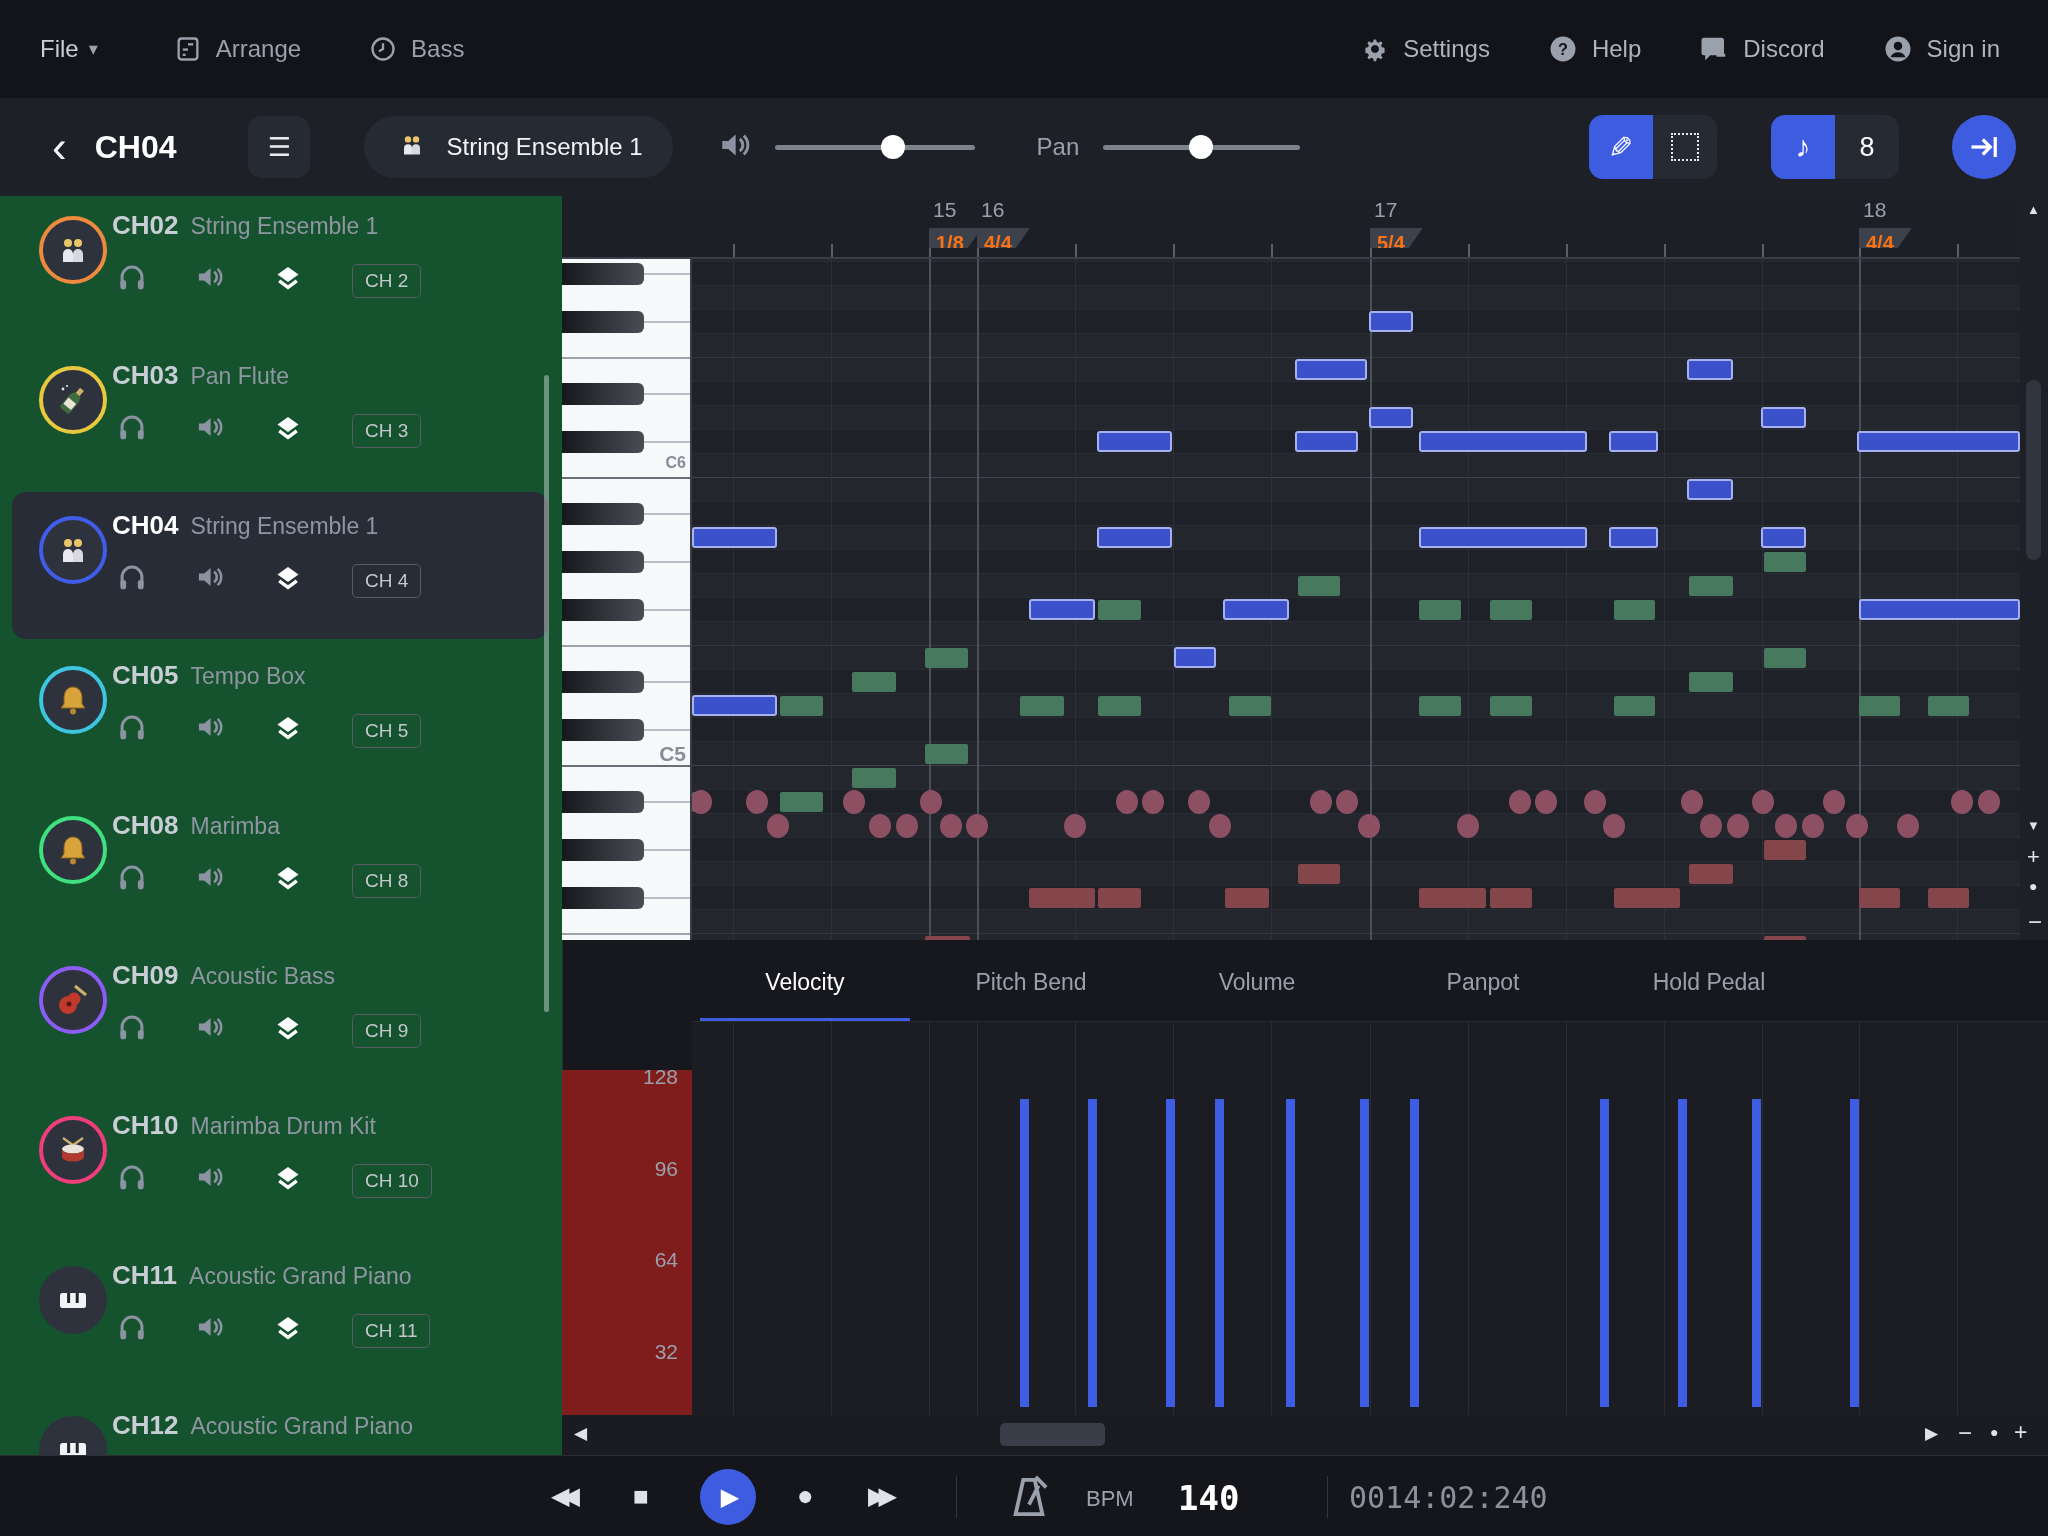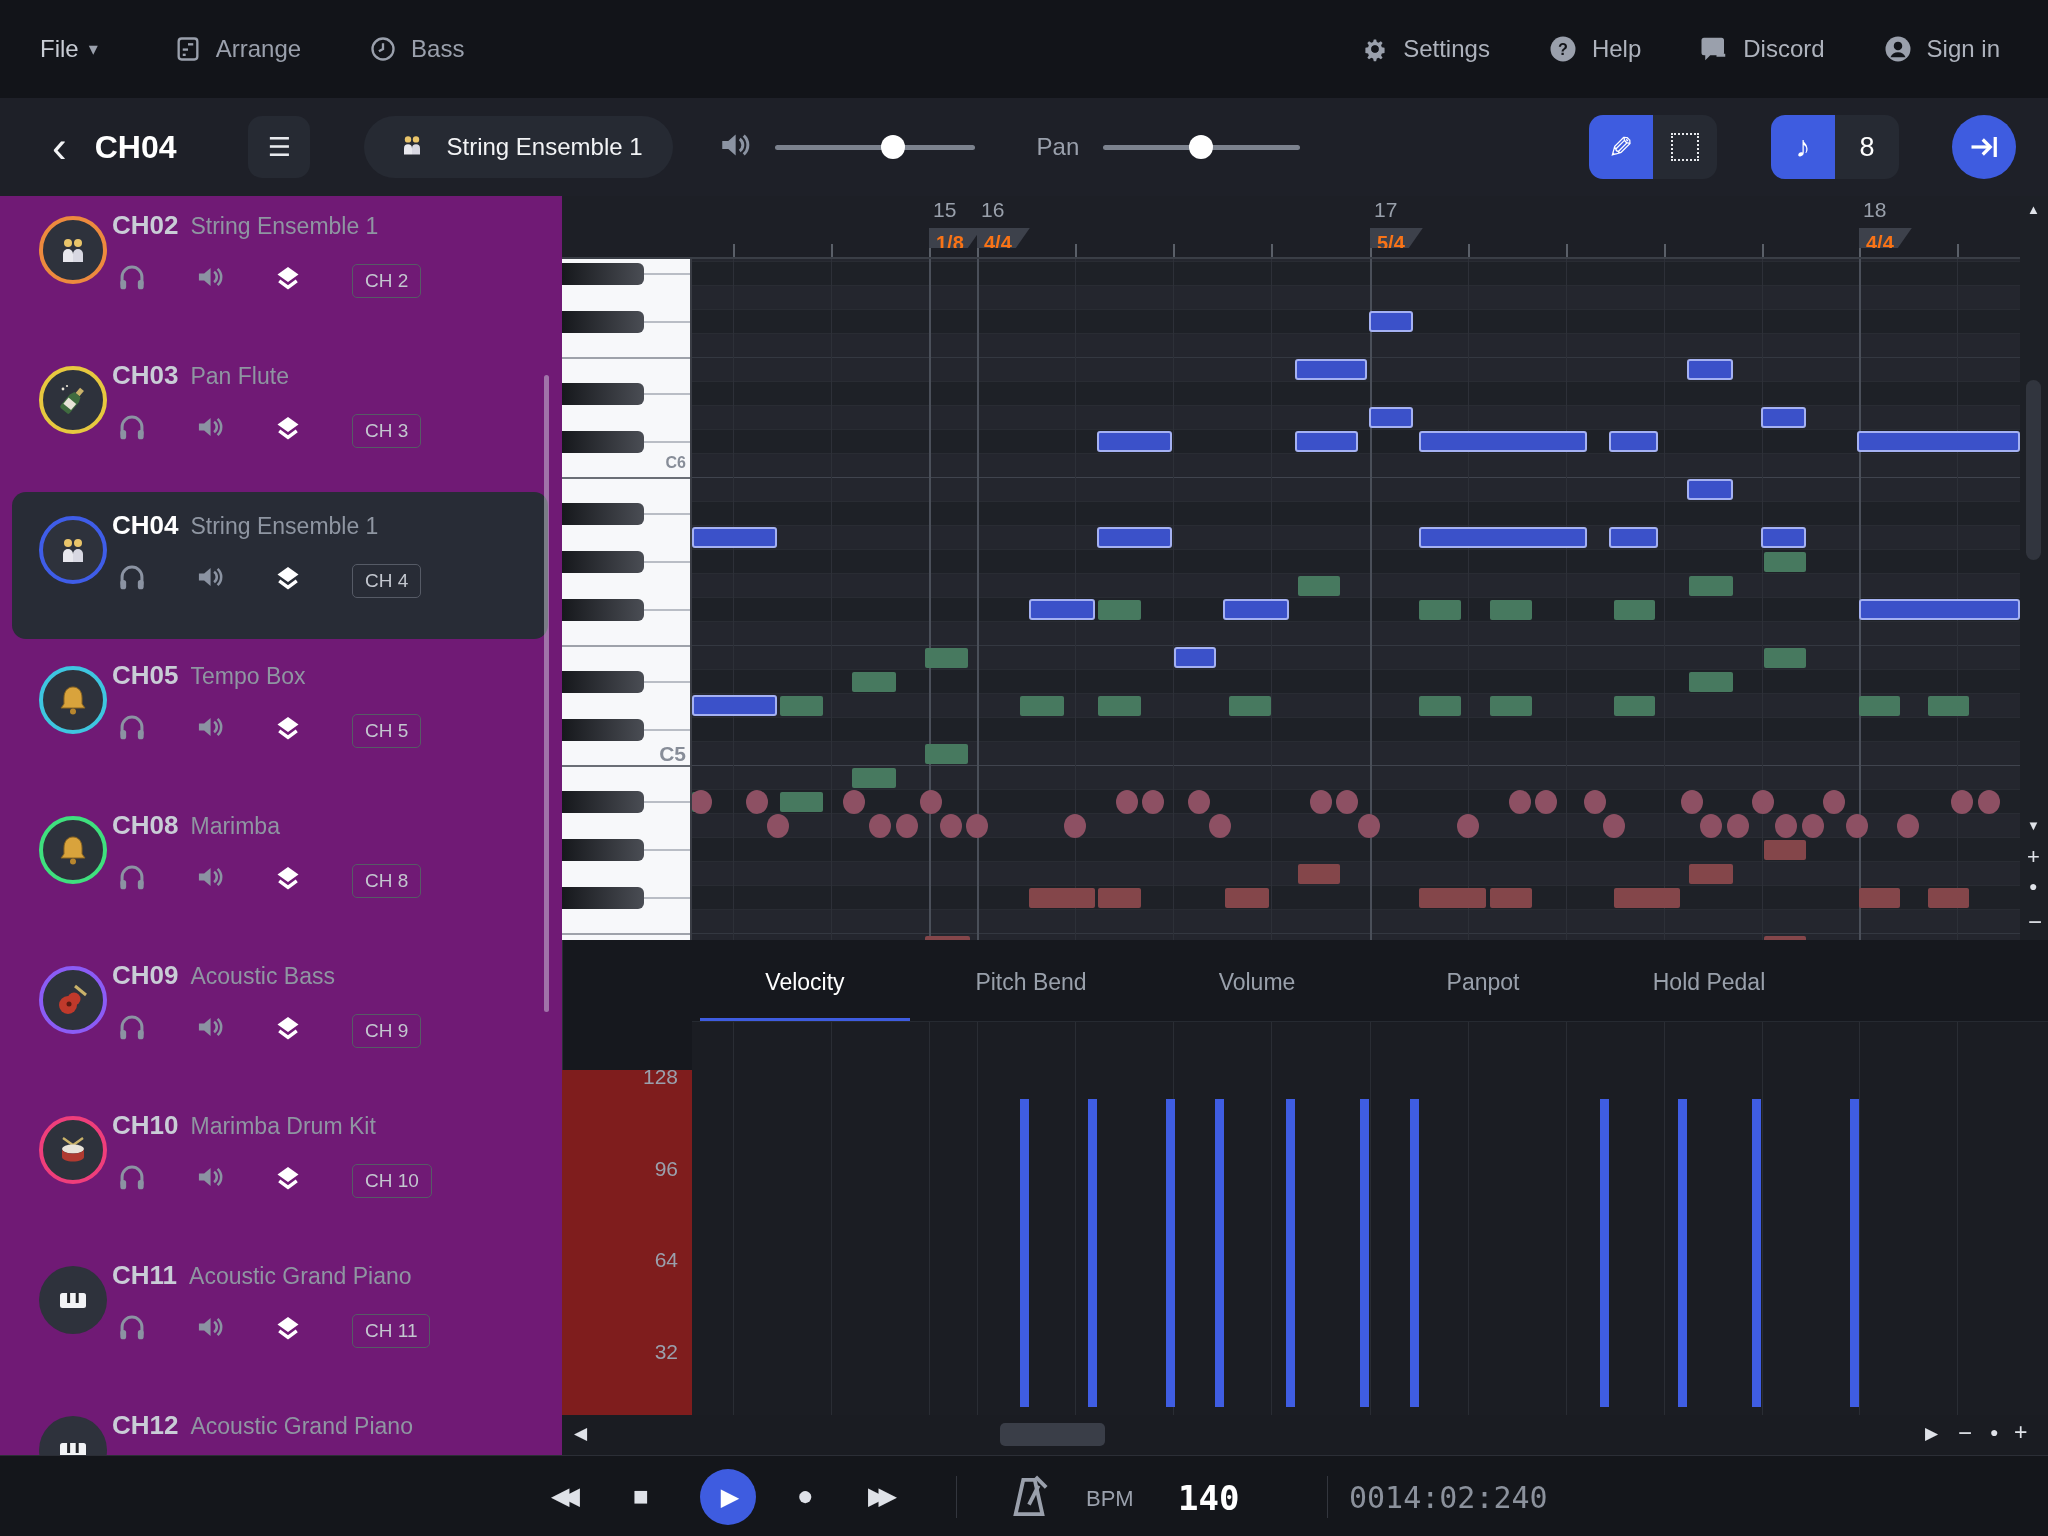--- a/index.html
+++ b/index.html
@@ -161,21 +161,21 @@
       <div class="chipbtn" style="width:64px;height:64px;border-radius:50%;background:#3e5ce0;">
         <svg width="30" height="30" viewBox="0 0 24 24">
           <line x1="2" y1="12" x2="16" y2="12" stroke="#fff" stroke-width="2.6"></line>
           <path d="M11 6 L17 12 L11 18" fill="none" stroke="#fff" stroke-width="2.6"></path>
           <line x1="21" y1="4" x2="21" y2="20" stroke="#fff" stroke-width="2.6"></line>
         </svg>
       </div>
     </div>
   </div>
 
-  <div id="track-list" class="abs" style="left:0;top:196px;width:562px;height:1259px;background:#701a75;overflow:hidden;">
+  <div id="track-list" class="abs" style="left:0;top:196px;width:562px;height:1259px;background:#14532d;overflow:hidden;">
       <div class="track-item" style="top: -4px;">
         <div class="avatar" style="border: 4px solid rgb(237, 138, 62);">
           <span style="display: inline-flex; align-items: center;">
             <svg width="36" height="36" viewBox="0 0 36 36">
               <circle cx="13" cy="11" r="4" fill="#e9c46a"></circle>
               <circle cx="23" cy="11" r="4" fill="#e9c46a"></circle>
               <path d="M8 30 v-8 a5 5 0 0 1 5-5 a5 5 0 0 1 5 5 v8z" fill="#e8e8ee"></path>
               <path d="M18 30 v-8 a5 5 0 0 1 5-5 a5 5 0 0 1 5 5 v8z" fill="#d8d8e2"></path>
             </svg>
           </span>

